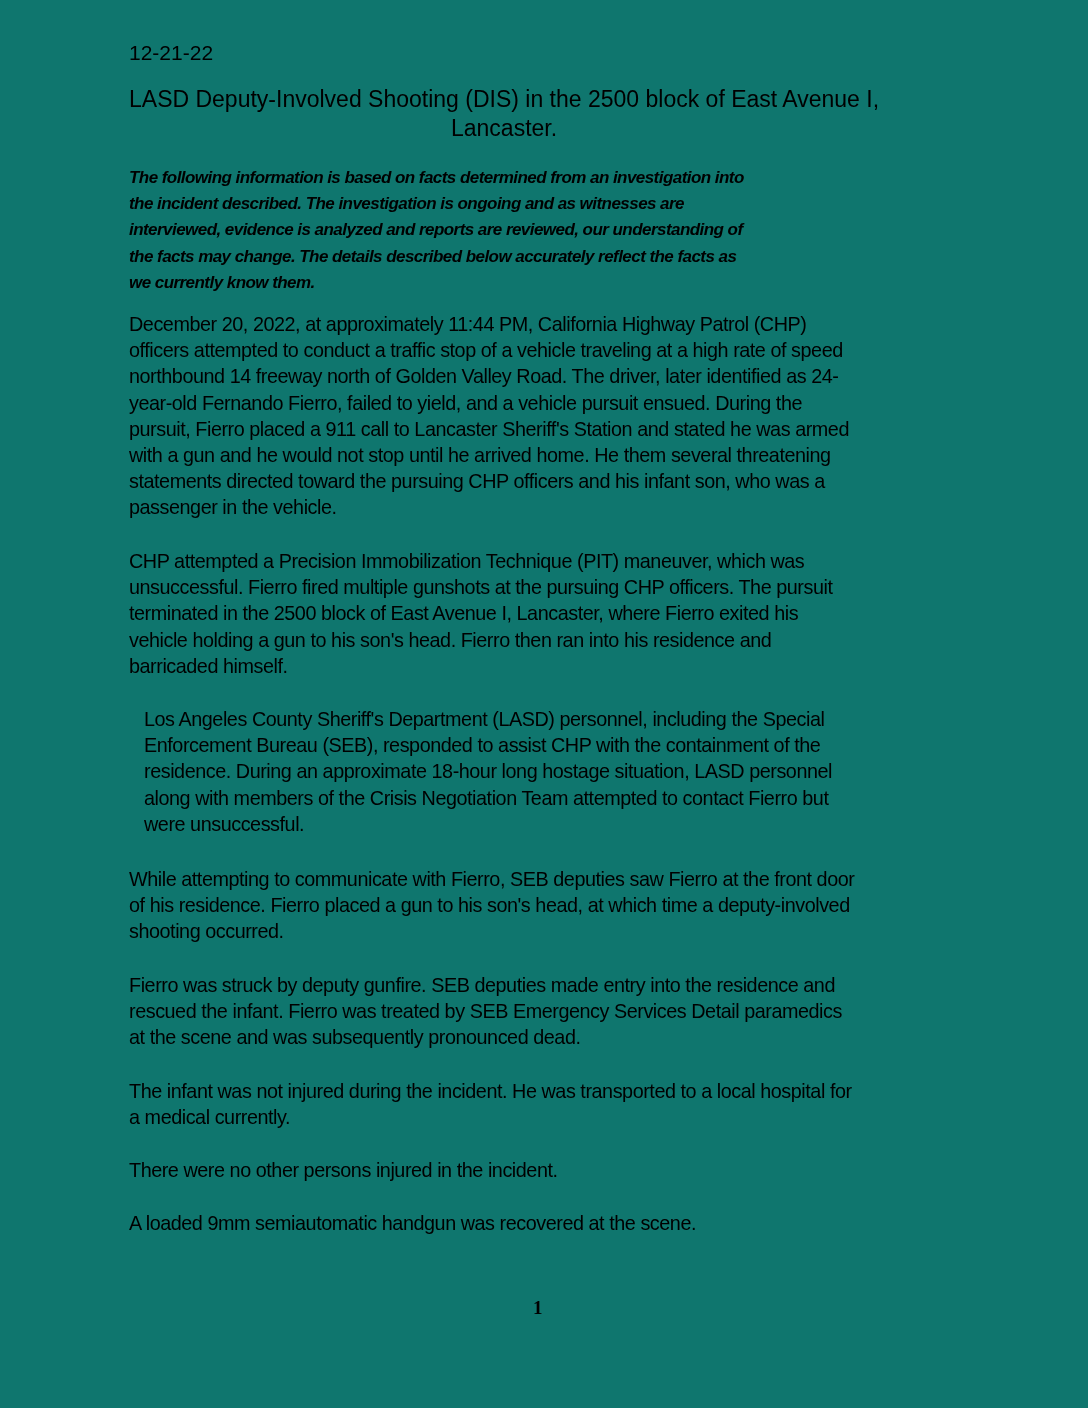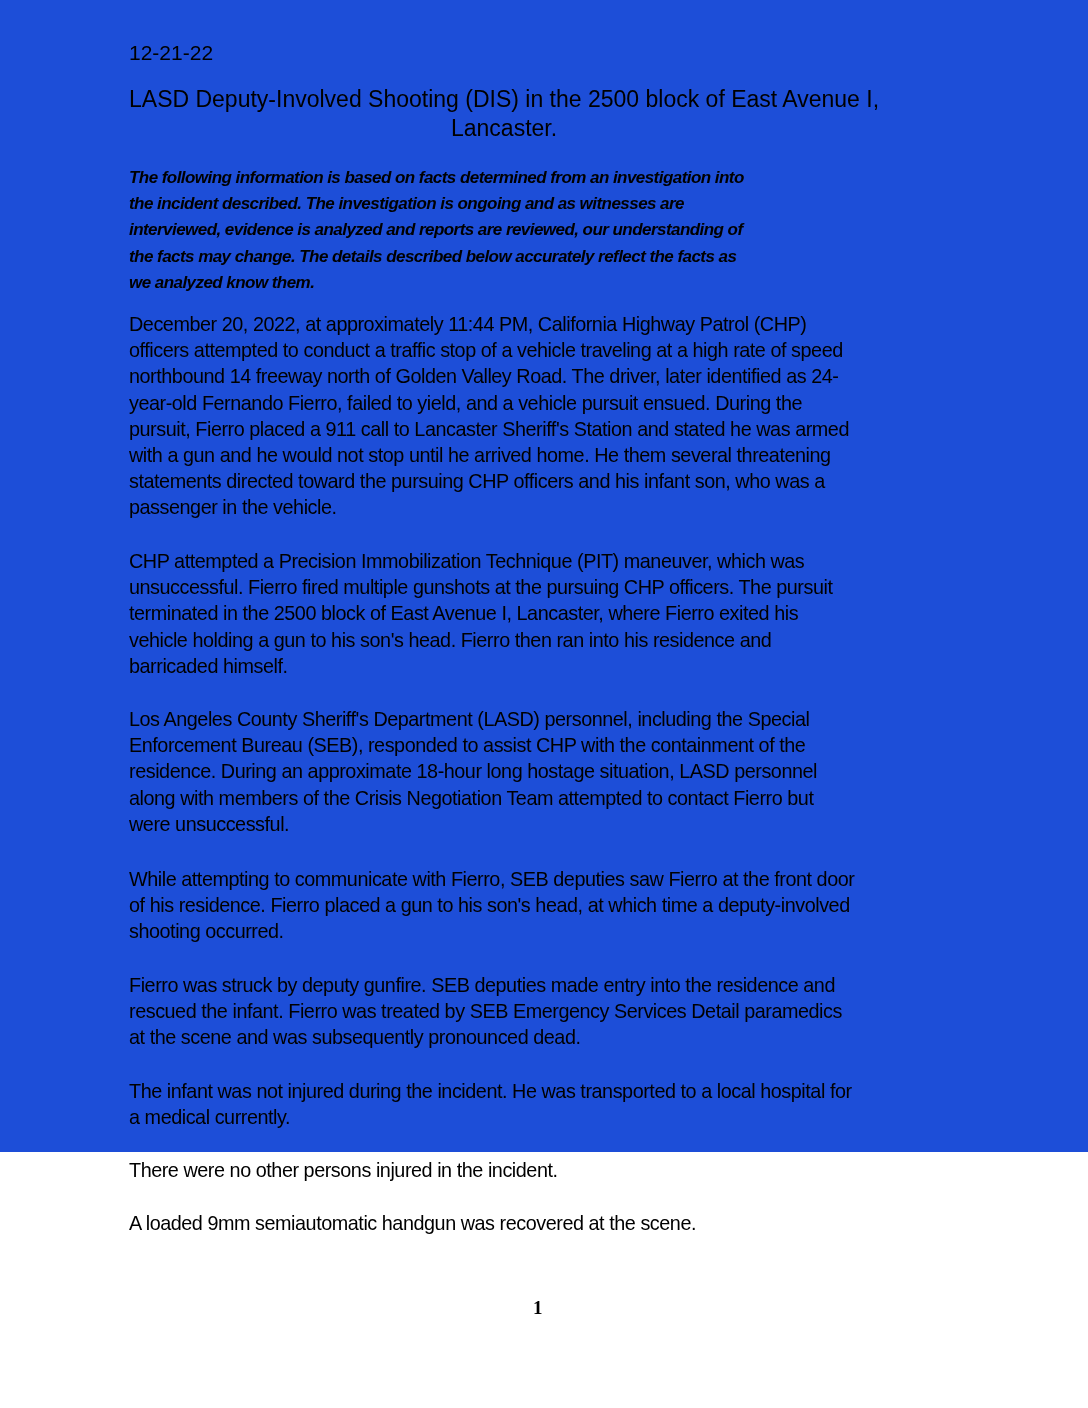--- a/index.html
+++ b/index.html
@@ -1,17 +1,17 @@
 <!DOCTYPE html>
 <html><head>
 <meta charset="utf-8">
 <style>
   html, body { margin: 0; padding: 0; background: #ffffff; }
   body { width: 1088px; height: 1408px; position: relative; overflow: hidden; color: #000; }
-  .page { position: absolute; left: 0; top: 0; width: 1088px; height: 1152px; background: #1d4ed8; }
+  .page { position: absolute; left: 0; top: 0; width: 1088px; height: 1408px; background: #0f766e; }
   .date {
     position: absolute; left: 129px; top: 40px;
     font-family: "Liberation Sans", sans-serif; font-size: 21px; line-height: 26px;
     white-space: nowrap;
   }
   .title {
     position: absolute; left: 129px; top: 85px;
     font-family: "Liberation Sans", sans-serif; font-size: 23px; line-height: 29px;
   }
   .title .line { display: block; white-space: nowrap; text-align: center; }
@@ -22,21 +22,21 @@
   }
   .intro .line { display: block; white-space: nowrap; }
   .para {
     position: absolute; left: 129px;
     font-family: "Liberation Sans", sans-serif; font-size: 19.8px; line-height: 26.2px;
     letter-spacing: -0.45px;
   }
   .para .line { display: block; white-space: nowrap; }
   .p1 { top: 311px; }
   .p2 { top: 548px; }
-  .p3 { top: 706px; }
+  .p3 { top: 706px; margin-left: 15px; }
   .p4 { top: 866px; }
   .p5 { top: 972px; }
   .p6 { top: 1078px; }
   .p7 { top: 1157px; }
   .p8 { top: 1210px; }
   .page-number {
     position: absolute; left: 533px; top: 1297px;
     font-family: "Liberation Serif", serif; font-size: 19px; font-weight: bold; line-height: 22px;
   }
 </style>
@@ -50,21 +50,21 @@
   <div class="title">
     <span class="line">LASD Deputy-Involved Shooting (DIS) in the 2500 block of East Avenue I,</span>
     <span class="line">Lancaster.</span>
   </div>
 
   <div class="intro">
     <span class="line">The following information is based on facts determined from an investigation into</span>
     <span class="line">the incident described.  The investigation is ongoing and as witnesses are</span>
     <span class="line">interviewed, evidence is analyzed and reports are reviewed, our understanding of</span>
     <span class="line">the facts may change.  The details described below accurately reflect the facts as</span>
-    <span class="line">we analyzed know them.</span>
+    <span class="line">we currently know them.</span>
   </div>
 
   <div class="para p1">
     <span class="line">December 20, 2022, at approximately 11:44 PM, California Highway Patrol (CHP)</span>
     <span class="line">officers attempted to conduct a traffic stop of a vehicle traveling at a high rate of speed</span>
     <span class="line">northbound 14 freeway north of Golden Valley Road.  The driver, later identified as 24-</span>
     <span class="line">year-old Fernando Fierro, failed to yield, and a vehicle pursuit ensued.  During the</span>
     <span class="line">pursuit, Fierro placed a 911 call to Lancaster Sheriff's Station and stated he was armed</span>
     <span class="line">with a gun and he would not stop until he arrived home.  He them several threatening</span>
     <span class="line">statements directed toward the pursuing CHP officers and his infant son, who was a</span>

